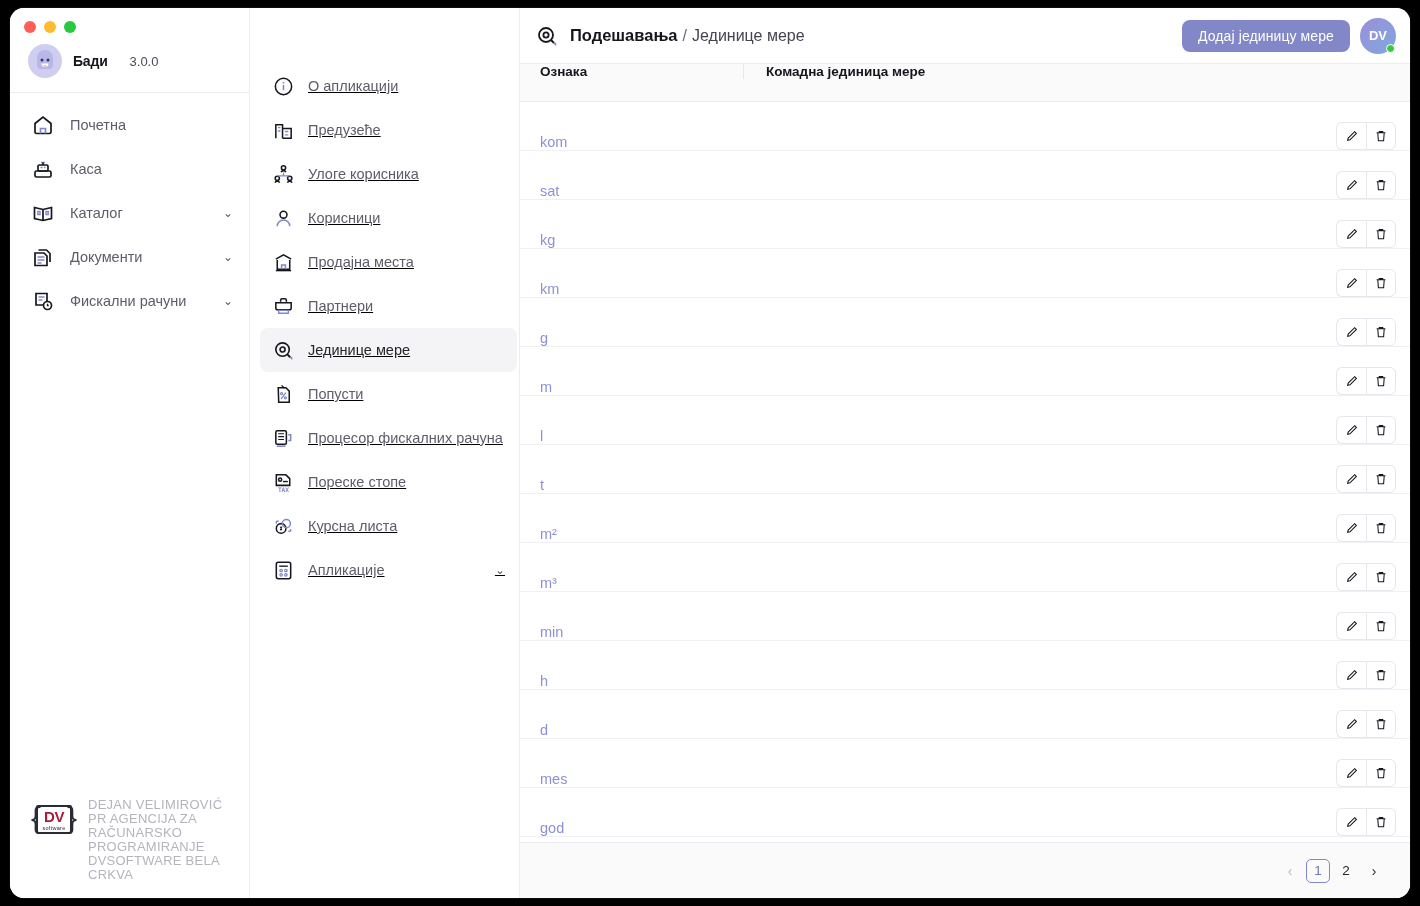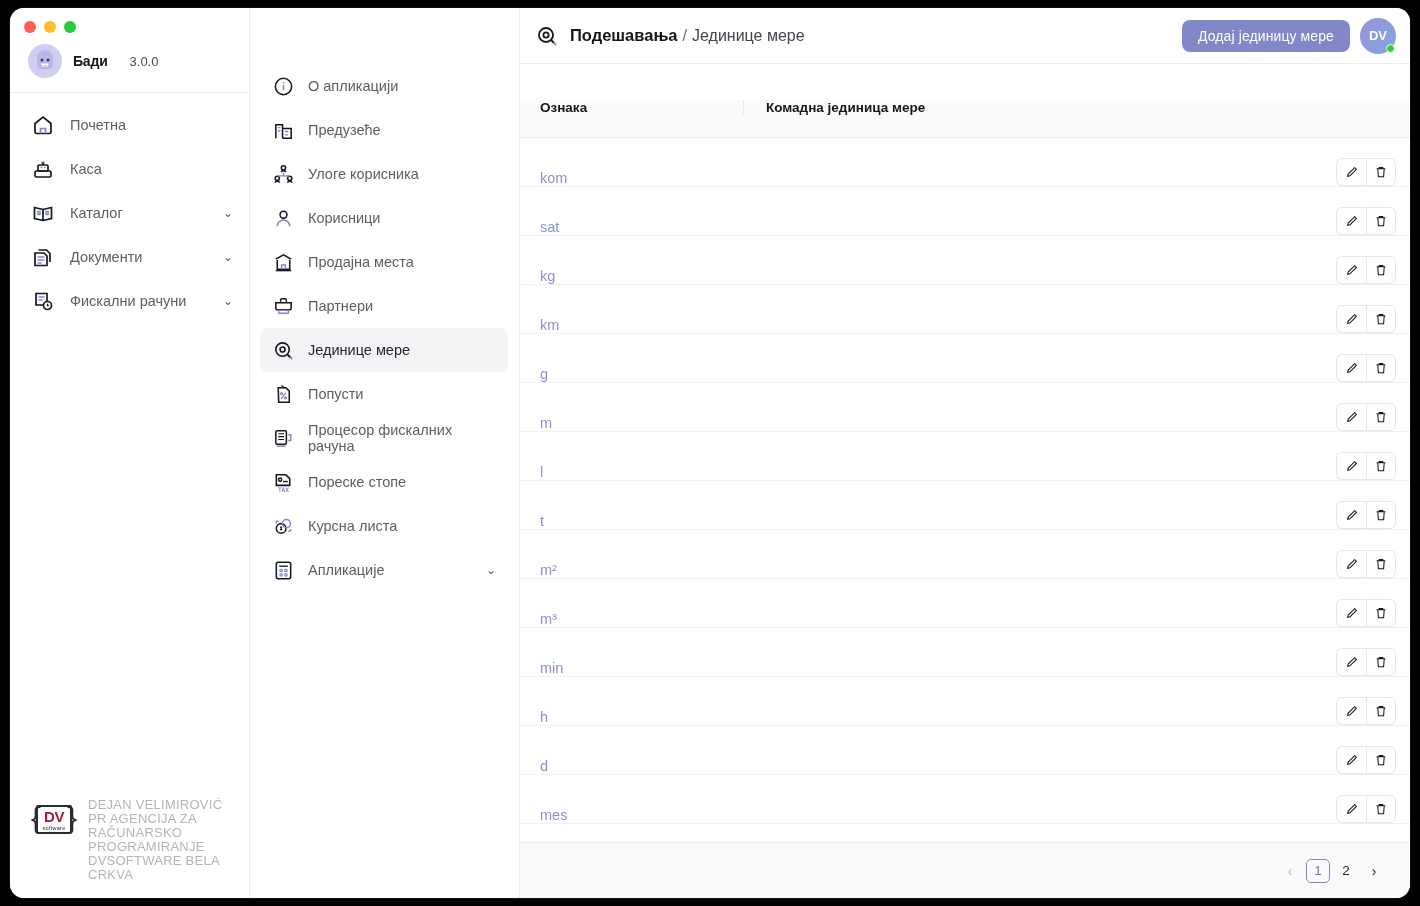--- a/index.html
+++ b/index.html
@@ -98,21 +98,22 @@
   .footer-text {
     font-size: 13px; line-height: 14px; color: #b4b4bd;
     letter-spacing: 0.25px;
   }
 
   
   .settings-col {
     width: 270px; min-width: 270px;
     background: #ffffff;
     border-right: 1px solid #ececf1;
-    padding: 56px 11px 0 10px;
+    padding: 56px 2px 0 10px;
+    text-decoration: underline;
   }
   .set-item {
     display: flex; align-items: center;
     height: 44px;
     border-radius: 8px;
     padding: 0 12px 0 10px;
     gap: 12px;
     cursor: pointer;
   }
   .set-item.active { background: #f4f4f6; }
@@ -120,21 +121,20 @@
   .set-label { font-size: 14.5px; color: #5c5d68; flex: 1; }
   .set-label.active { color: #24252d; }
   .set-chev { color: #5c5d68; font-size: 12px; }
 
   
   .main {
     flex: 1;
     display: flex; flex-direction: column;
     background: #ffffff;
     min-width: 0;
-    gap: 36px;
   }
   .topbar {
     height: 56px; min-height: 56px;
     display: flex; align-items: center;
     padding: 0 14px 0 14px;
     border-bottom: 1px solid #ececf1;
     position: relative;
   }
   .crumb-icon { width: 26px; height: 26px; margin-right: 10px; display:flex; align-items:center; justify-content:center; }
   .crumb-root { font-size: 16.5px; font-weight: bold; color: #15161c; }

